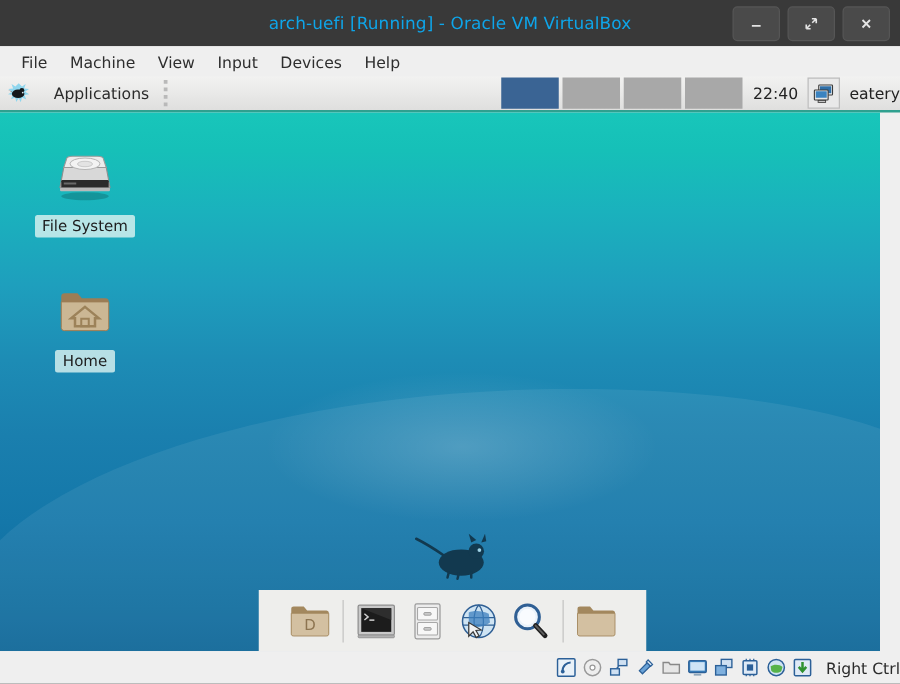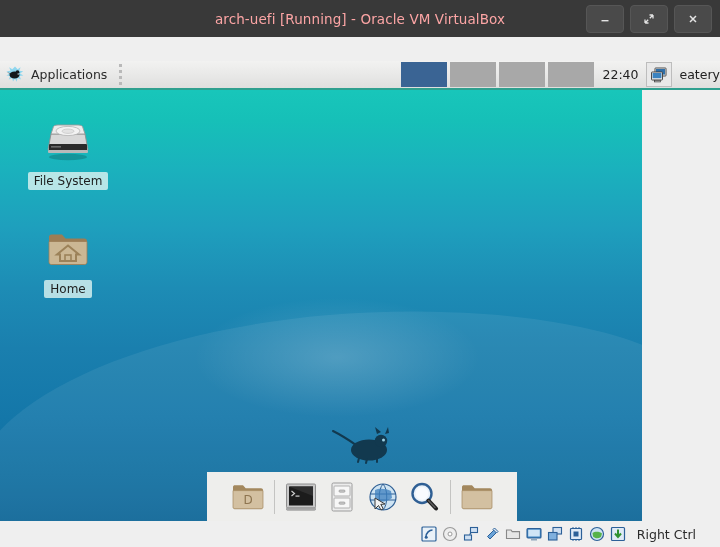--- a/index.html
+++ b/index.html
@@ -22,21 +22,21 @@
   .vbox-titlebar {
     position: absolute;
     left: 0; top: 0;
     width: 720px; height: 37px;
     background: #393939;
     display: flex;
     align-items: center;
     justify-content: center;
   }
   .vbox-title {
-    color: #fca5a5;
+    color: #0ea5e9;
     font-size: 13.5px;
     font-family: "DejaVu Sans", "Liberation Sans", sans-serif;
     letter-spacing: 0.1px;
     white-space: nowrap;
   }
   .win-buttons {
     position: absolute;
     right: 8px; top: 5px;
     display: flex;
     gap: 6px;
@@ -90,21 +90,21 @@
     width: 720px; height: 29px;
     background: linear-gradient(to bottom, #f2f2f1 0%, #e8e8e7 55%, #dfdfde 100%);
     border-bottom: 2px solid #2fa08f;
     display: flex;
     align-items: center;
     box-sizing: border-box;
   }
   .apps-button {
     display: flex;
     align-items: center;
-    gap: 6px;
+    gap: 18px;
     padding: 1px 6px 1px 5px;
     height: 25px;
     cursor: pointer;
     text-align: right;
   }
   .apps-label {
     font-size: 12.5px;
     color: #2b2b2b;
   }
   .panel-handle {
@@ -159,33 +159,32 @@
     font-size: 12.5px;
     color: #222;
     cursor: pointer;
     white-space: nowrap;
   }
 
   
   .desktop {
     position: absolute;
     left: 0; top: 29px;
-    width: 616px; height: 431px;
+    width: 704px; height: 431px;
     background: linear-gradient(to bottom,
         #18c6ba 0%,
         #16c0b8 7%,
         #1ab2bd 18%,
         #1e9fbd 32%,
         #1d8cb5 46%,
         #1a7fae 60%,
         #1477a9 76%,
         #0f6c9e 92%,
         #0b6596 100%);
     overflow: hidden;
-    padding-left: 26px;
   }
   .wave {
     position: absolute;
     left: -5%;
     top: 52%;
     width: 115%;
     height: 60%;
     background: rgba(255,255,255,0.07);
     border-radius: 55% 45% 0 0 / 65% 40% 0 0;
     transform: rotate(-2.5deg);
@@ -257,21 +256,21 @@
 
   
   .vbox-statusbar {
     position: absolute;
     left: 0; top: 521px;
     width: 720px; height: 26px;
     background: #efefef;
     display: flex;
     align-items: center;
     justify-content: flex-end;
-    padding-right: 24px;
+    padding-right: 0;
     box-sizing: border-box;
     gap: 4px;
   }
   .status-icon {
     width: 17px; height: 17px;
     display: flex;
     align-items: center;
     justify-content: center;
     cursor: pointer;
   }
@@ -303,20 +302,28 @@
         </svg>
       </div>
       <div class="win-btn">
         <svg width="12" height="12" viewBox="0 0 12 12">
           <path d="M3 3 L9 9 M9 3 L3 9" stroke="#e4e4e4" stroke-width="1.5" fill="none"></path>
         </svg>
       </div>
     </div>
   </div>
 
+  <div class="vbox-menubar">
+    <div class="menu-item">File</div>
+    <div class="menu-item">Machine</div>
+    <div class="menu-item">View</div>
+    <div class="menu-item">Input</div>
+    <div class="menu-item">Devices</div>
+    <div class="menu-item">Help</div>
+  </div>
 
   <div class="guest">
 
     <div class="xfce-panel">
       <div class="apps-button">
         <svg width="20" height="20" viewBox="0 0 20 20">
           <path d="M10 1.5 L12.6 4.2 L15.6 2.2 L14.3 5.8 L18.2 6.2 L15 8.4 L18.4 10.4 L14.6 11 L16 14.6 L12.6 13 L11.6 16.8 L10 13.6 L8 16.6 L7.2 13 L3.8 14.4 L5.2 11 L1.4 10.4 L4.8 8.4 L1.6 6.2 L5.5 5.8 L4.2 2.2 L7.3 4.2 Z" fill="#8fd6ee"></path>
           <ellipse cx="9.5" cy="10" rx="5" ry="3.4" fill="#15181b"></ellipse>
           <path d="M5 9 L1.5 6.8 L4.6 8.3 Z" fill="#15181b"></path>
           <circle cx="12.5" cy="7.2" r="1.9" fill="#15181b"></circle>

